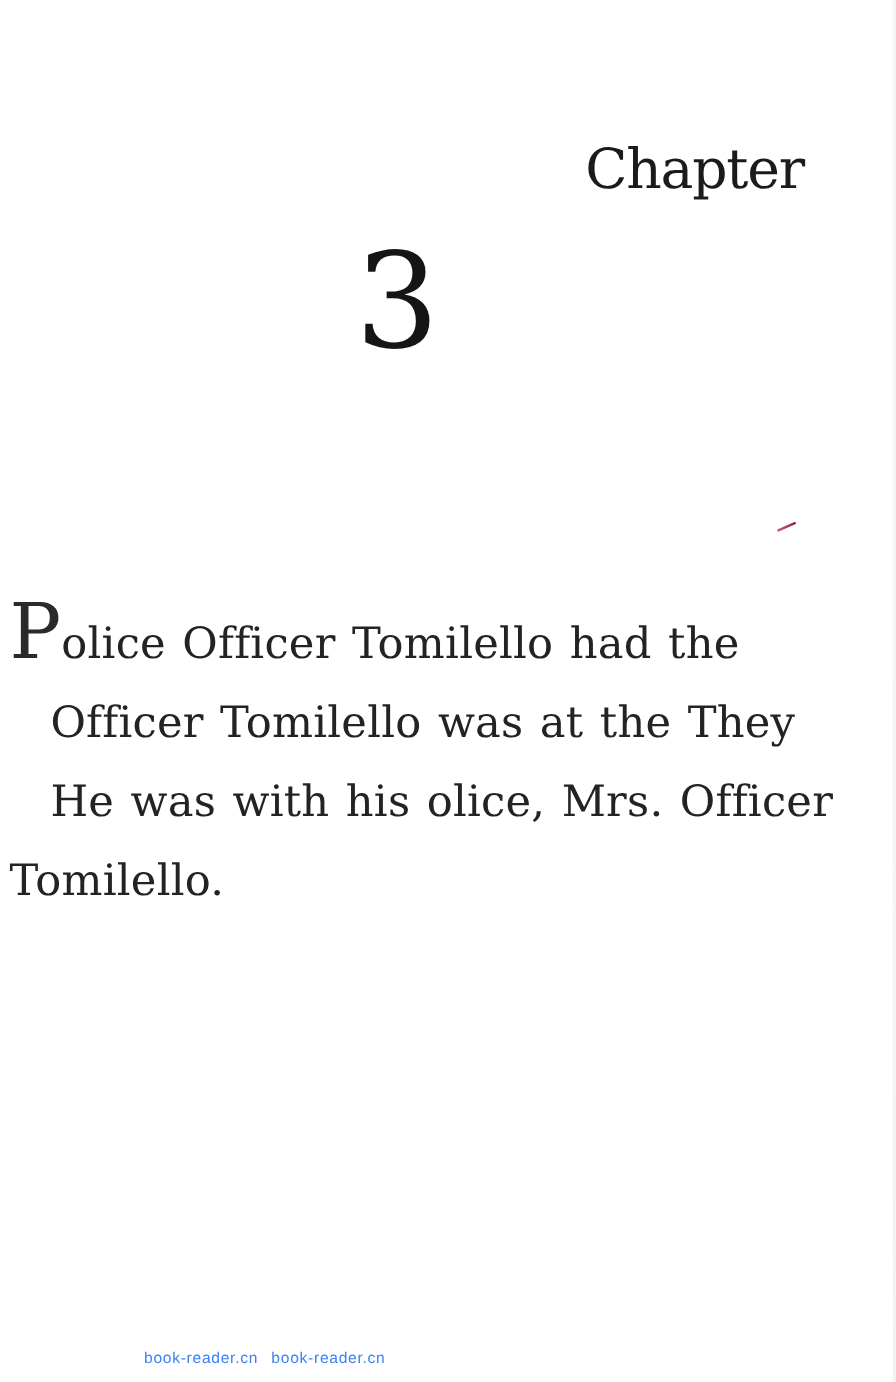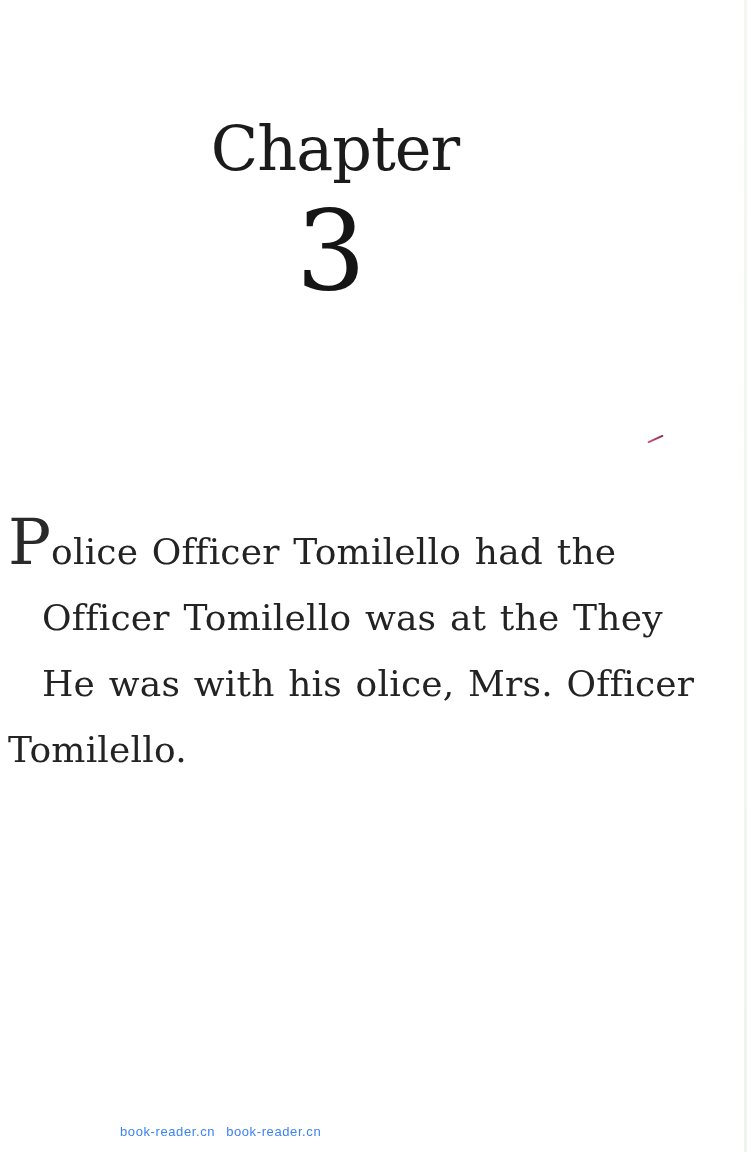--- a/index.html
+++ b/index.html
@@ -23,39 +23,39 @@
     width: 3px;
     height: 100%;
     background: linear-gradient(to bottom, #f2f4ef, #eef1ea);
     opacity: .8;
   }
   .chapter-heading {
     position: absolute;
     top: 118px;
     left: 0;
     width: 670px;
-    text-align: center;
-    font-size: 62px;
+    text-align: right;
+    font-size: 46px;
     letter-spacing: -1px;
     color: #1b1b1b;
     line-height: 1;
   }
   .chapter-number {
     position: absolute;
     top: 196px;
     left: 0;
     width: 662px;
     text-align: center;
     font-size: 110px;
     color: #151515;
     line-height: 1;
   }
   .body-text {
     position: absolute;
-    top: 519px;
+    top: 504px;
     left: 8px;
     right: 30px;
     color: #232323;
   }
   .body-text p {
     margin: 0;
     font-size: 36px;
     line-height: 66px;
     height: 66px;
     white-space: nowrap;

